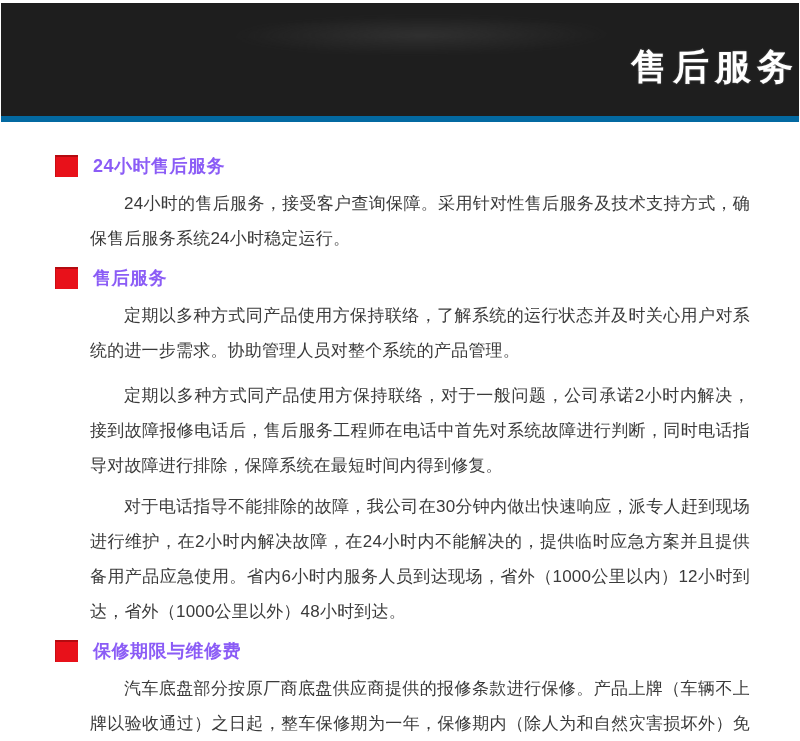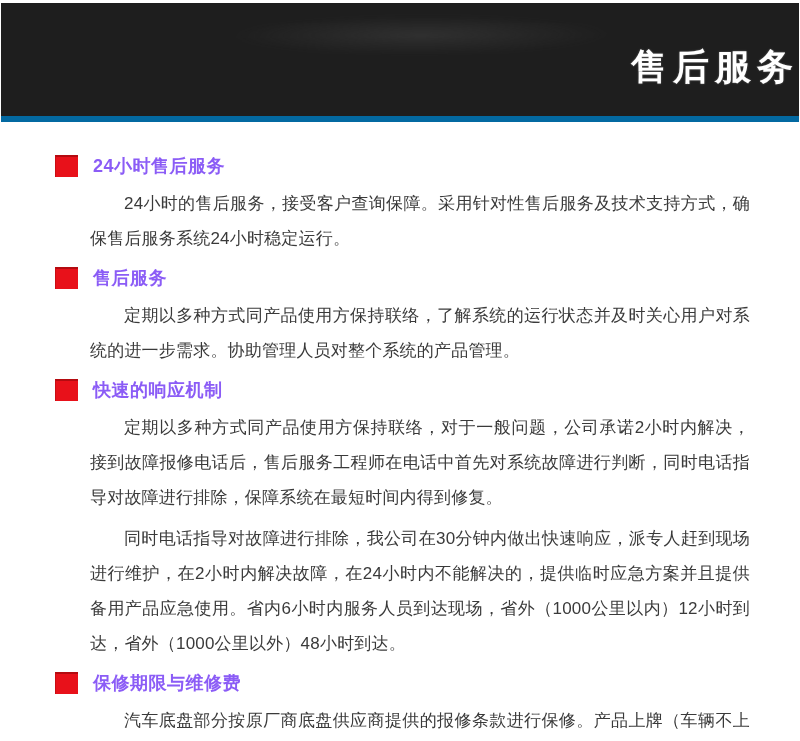--- a/index.html
+++ b/index.html
@@ -98,26 +98,22 @@
 
   <section class="section">
     <div class="heading-row">
       <span class="bullet"></span>
       <h2>售后服务</h2>
     </div>
     <p>定期以多种方式同产品使用方保持联络，了解系统的运行状态并及时关心用户对系统的进一步需求。协助管理人员对整个系统的产品管理。</p>
   </section>
 
   <section class="section">
-    <div class="heading-row">
-      <span class="bullet"></span>
-      <h2>快速的响应机制</h2>
-    </div>
     <p>定期以多种方式同产品使用方保持联络，对于一般问题，公司承诺2小时内解决，接到故障报修电话后，售后服务工程师在电话中首先对系统故障进行判断，同时电话指导对故障进行排除，保障系统在最短时间内得到修复。</p>
-    <p>同时电话指导对故障进行排除，我公司在30分钟内做出快速响应，派专人赶到现场进行维护，在2小时内解决故障，在24小时内不能解决的，提供临时应急方案并且提供备用产品应急使用。省内6小时内服务人员到达现场，省外（1000公里以内）12小时到达，省外（1000公里以外）48小时到达。</p>
+    <p>对于电话指导不能排除的故障，我公司在30分钟内做出快速响应，派专人赶到现场进行维护，在2小时内解决故障，在24小时内不能解决的，提供临时应急方案并且提供备用产品应急使用。省内6小时内服务人员到达现场，省外（1000公里以内）12小时到达，省外（1000公里以外）48小时到达。</p>
   </section>
 
   <section class="section">
     <div class="heading-row">
       <span class="bullet"></span>
       <h2>保修期限与维修费</h2>
     </div>
     <p>汽车底盘部分按原厂商底盘供应商提供的报修条款进行保修。产品上牌（车辆不上牌以验收通过）之日起，整车保修期为一年，保修期内（除人为和自然灾害损坏外）免费保修，提供终身保修服务，终身负责维修、保养，配件只收成本价。</p>
   </section>
 

